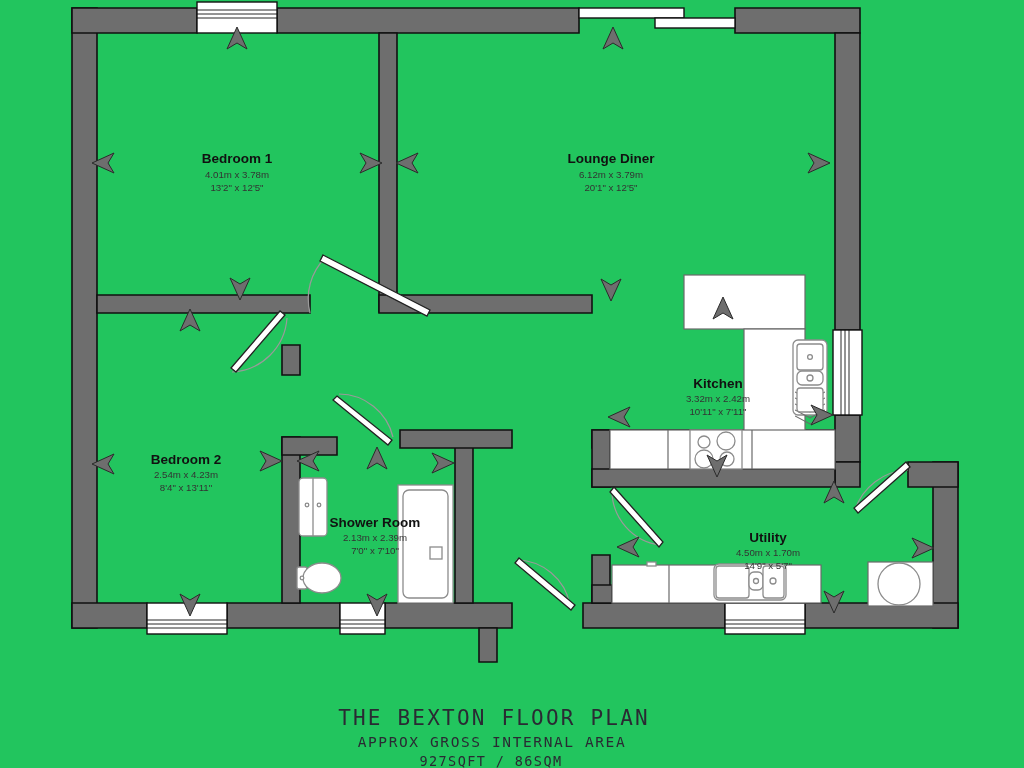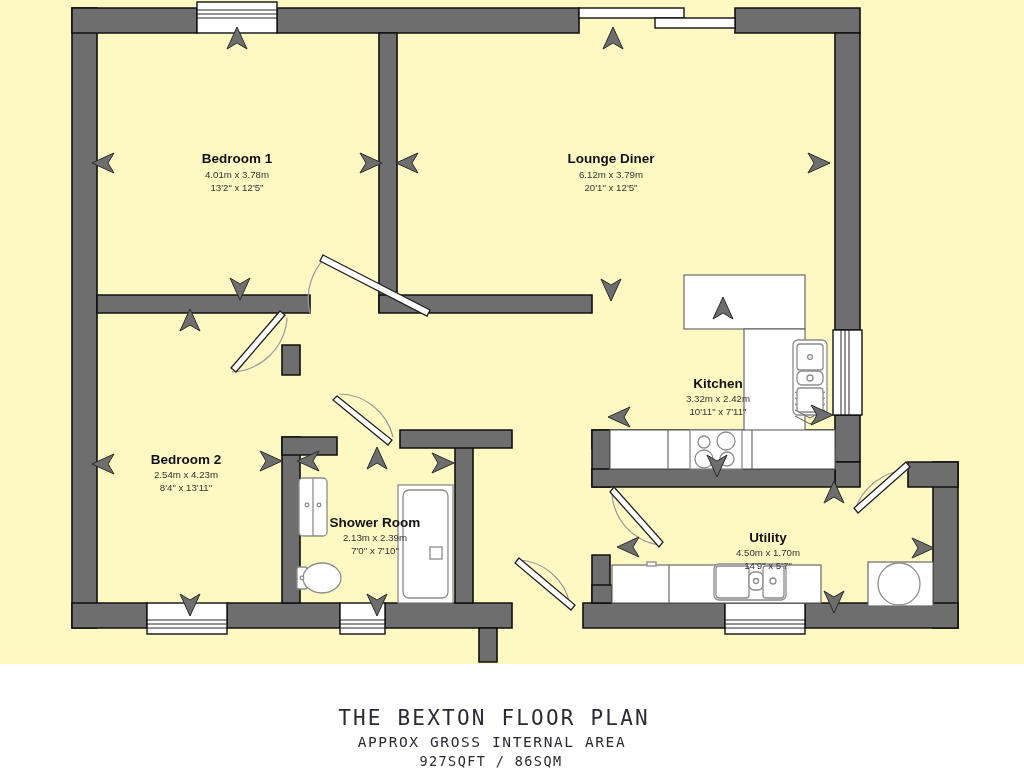--- a/index.html
+++ b/index.html
@@ -1,18 +1,18 @@
 <!DOCTYPE html>
 <html><head>
 <meta charset="utf-8">
 <style>
   html,body{margin:0;padding:0;background:#ffffff;}
   body{width:1024px;height:768px;overflow:hidden;
        font-family:"Liberation Sans",sans-serif;}
-  #plan{position:relative;width:1024px;height:664px;background:#fef9c3;}
+  #plan{position:relative;width:1024px;height:768px;background:#22c55e;}
   svg{display:block;}
   .wall{fill:#6e6e6e;stroke:#111111;stroke-width:1.6;}
   .openwall{fill:#ffffff;stroke:#111111;stroke-width:1.4;}
   .winline{stroke:#111111;stroke-width:0.9;fill:none;}
   .doorleaf{fill:#ffffff;stroke:#222222;stroke-width:1.3;}
   .doorarc{fill:none;stroke:#9a9a9a;stroke-width:1.2;}
   .fixture{fill:#ffffff;stroke:#8c8c8c;stroke-width:1.3;}
   .counter{fill:#ffffff;stroke:#6a6a6a;stroke-width:1.2;}
   .hatch{stroke:#6a6a6a;stroke-width:1.1;fill:none;}
   .arrow{fill:#6e6e6e;stroke:#2b2b2b;stroke-width:1;}

